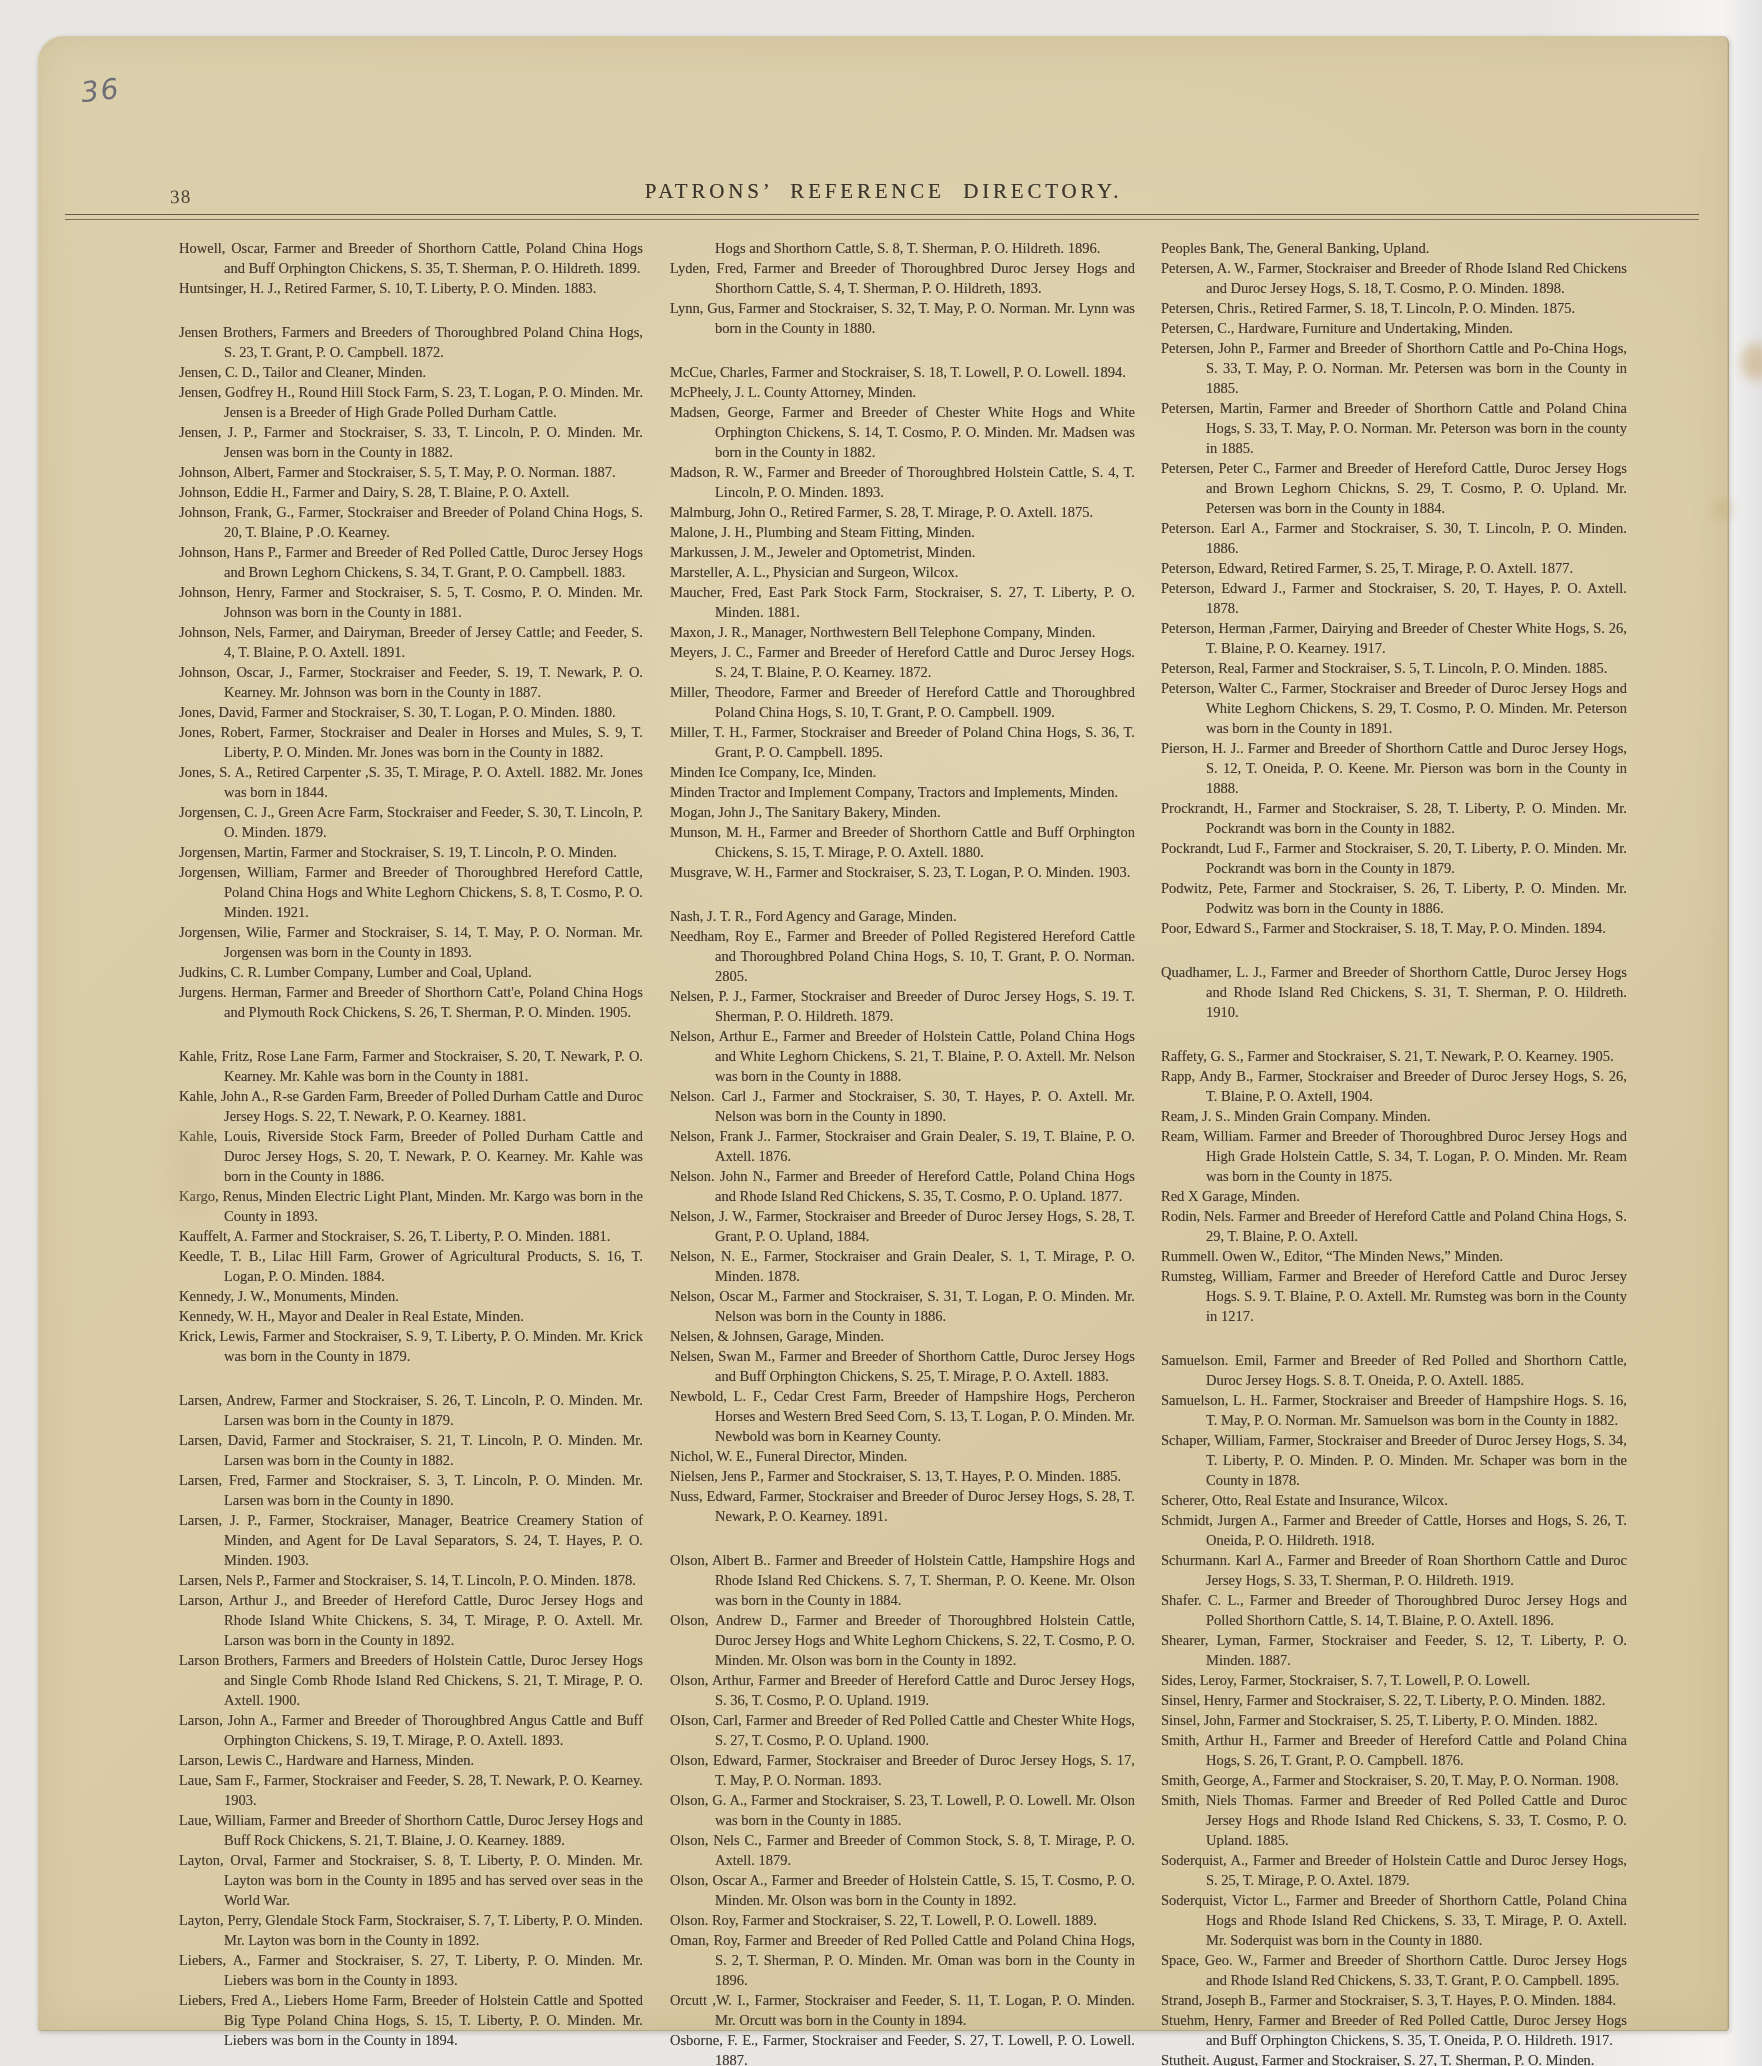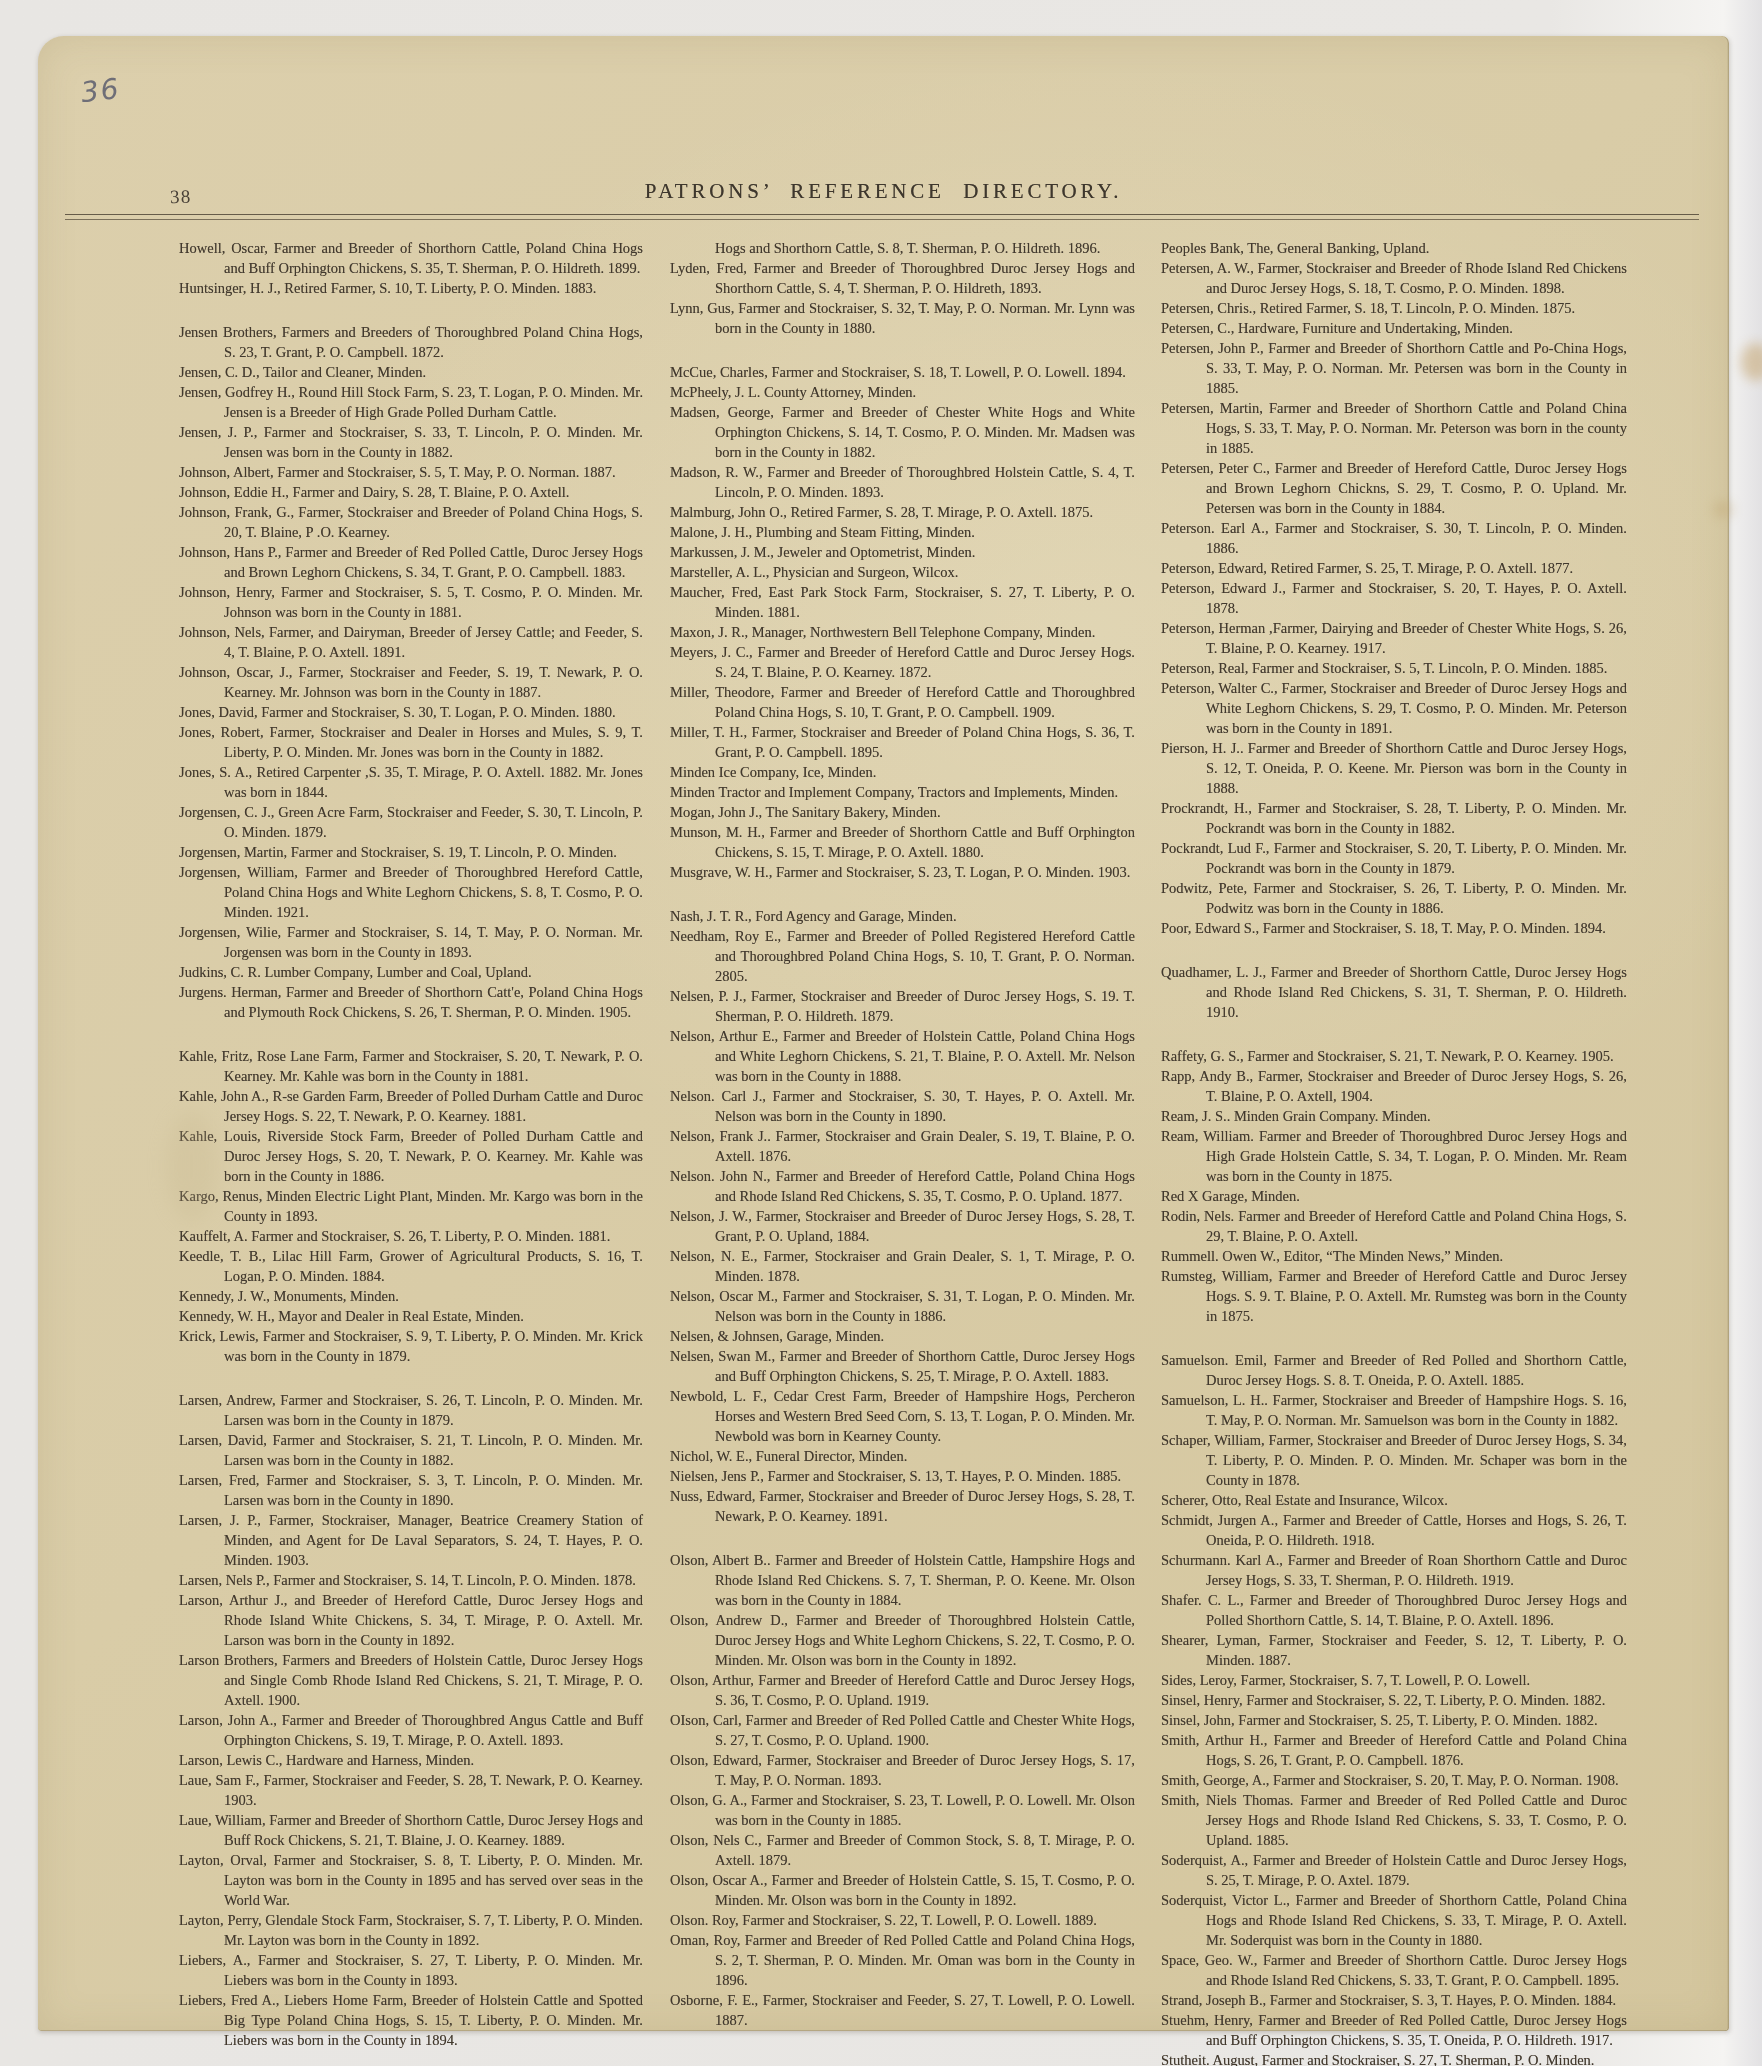--- a/index.html
+++ b/index.html
@@ -169,20 +169,21 @@
         <p class="entry">Olson, Albert B.. Farmer and Breeder of Holstein Cattle, Hampshire Hogs and Rhode Island Red Chickens. S. 7, T. Sherman, P. O. Keene. Mr. Olson was born in the County in 1884.</p>
         <p class="entry">Olson, Andrew D., Farmer and Breeder of Thoroughbred Holstein Cattle, Duroc Jersey Hogs and White Leghorn Chickens, S. 22, T. Cosmo, P. O. Minden. Mr. Olson was born in the County in 1892.</p>
         <p class="entry">Olson, Arthur, Farmer and Breeder of Hereford Cattle and Duroc Jersey Hogs, S. 36, T. Cosmo, P. O. Upland. 1919.</p>
         <p class="entry">OIson, Carl, Farmer and Breeder of Red Polled Cattle and Chester White Hogs, S. 27, T. Cosmo, P. O. Upland. 1900.</p>
         <p class="entry">Olson, Edward, Farmer, Stockraiser and Breeder of Duroc Jersey Hogs, S. 17, T. May, P. O. Norman. 1893.</p>
         <p class="entry">Olson, G. A., Farmer and Stockraiser, S. 23, T. Lowell, P. O. Lowell. Mr. Olson was born in the County in 1885.</p>
         <p class="entry">Olson, Nels C., Farmer and Breeder of Common Stock, S. 8, T. Mirage, P. O. Axtell. 1879.</p>
         <p class="entry">Olson, Oscar A., Farmer and Breeder of Holstein Cattle, S. 15, T. Cosmo, P. O. Minden. Mr. Olson was born in the County in 1892.</p>
         <p class="entry">Olson. Roy, Farmer and Stockraiser, S. 22, T. Lowell, P. O. Lowell. 1889.</p>
         <p class="entry">Oman, Roy, Farmer and Breeder of Red Polled Cattle and Poland China Hogs, S. 2, T. Sherman, P. O. Minden. Mr. Oman was born in the County in 1896.</p>
+        <p class="entry">Orcutt ,W. I., Farmer, Stockraiser and Feeder, S. 11, T. Logan, P. O. Minden. Mr. Orcutt was born in the County in 1894.</p>
         <p class="entry">Osborne, F. E., Farmer, Stockraiser and Feeder, S. 27, T. Lowell, P. O. Lowell. 1887.</p>
       </div>
     </div>
   <div class="col c3">
       <div class="entry-group">
         <p class="entry">Peoples Bank, The, General Banking, Upland.</p>
         <p class="entry">Petersen, A. W., Farmer, Stockraiser and Breeder of Rhode Island Red Chickens and Duroc Jersey Hogs, S. 18, T. Cosmo, P. O. Minden. 1898.</p>
         <p class="entry">Petersen, Chris., Retired Farmer, S. 18, T. Lincoln, P. O. Minden. 1875.</p>
         <p class="entry">Petersen, C., Hardware, Furniture and Undertaking, Minden.</p>
         <p class="entry">Petersen, John P., Farmer and Breeder of Shorthorn Cattle and Po-China Hogs, S. 33, T. May, P. O. Norman. Mr. Petersen was born in the County in 1885.</p>
@@ -204,21 +205,21 @@
         <p class="entry">Quadhamer, L. J., Farmer and Breeder of Shorthorn Cattle, Duroc Jersey Hogs and Rhode Island Red Chickens, S. 31, T. Sherman, P. O. Hildreth. 1910.</p>
       </div>
       <div class="entry-group">
         <p class="entry">Raffety, G. S., Farmer and Stockraiser, S. 21, T. Newark, P. O. Kearney. 1905.</p>
         <p class="entry">Rapp, Andy B., Farmer, Stockraiser and Breeder of Duroc Jersey Hogs, S. 26, T. Blaine, P. O. Axtell, 1904.</p>
         <p class="entry">Ream, J. S.. Minden Grain Company. Minden.</p>
         <p class="entry">Ream, William. Farmer and Breeder of Thoroughbred Duroc Jersey Hogs and High Grade Holstein Cattle, S. 34, T. Logan, P. O. Minden. Mr. Ream was born in the County in 1875.</p>
         <p class="entry">Red X Garage, Minden.</p>
         <p class="entry">Rodin, Nels. Farmer and Breeder of Hereford Cattle and Poland China Hogs, S. 29, T. Blaine, P. O. Axtell.</p>
         <p class="entry">Rummell. Owen W., Editor, “The Minden News,” Minden.</p>
-        <p class="entry">Rumsteg, William, Farmer and Breeder of Hereford Cattle and Duroc Jersey Hogs. S. 9. T. Blaine, P. O. Axtell. Mr. Rumsteg was born in the County in 1875.</p>
+        <p class="entry">Rumsteg, William, Farmer and Breeder of Hereford Cattle and Duroc Jersey Hogs. S. 9. T. Blaine, P. O. Axtell. Mr. Rumsteg was born in the County in 1217.</p>
       </div>
       <div class="entry-group">
         <p class="entry">Samuelson. Emil, Farmer and Breeder of Red Polled and Shorthorn Cattle, Duroc Jersey Hogs. S. 8. T. Oneida, P. O. Axtell. 1885.</p>
         <p class="entry">Samuelson, L. H.. Farmer, Stockraiser and Breeder of Hampshire Hogs. S. 16, T. May, P. O. Norman. Mr. Samuelson was born in the County in 1882.</p>
         <p class="entry">Schaper, William, Farmer, Stockraiser and Breeder of Duroc Jersey Hogs, S. 34, T. Liberty, P. O. Minden. P. O. Minden. Mr. Schaper was born in the County in 1878.</p>
         <p class="entry">Scherer, Otto, Real Estate and Insurance, Wilcox.</p>
         <p class="entry">Schmidt, Jurgen A., Farmer and Breeder of Cattle, Horses and Hogs, S. 26, T. Oneida, P. O. Hildreth. 1918.</p>
         <p class="entry">Schurmann. Karl A., Farmer and Breeder of Roan Shorthorn Cattle and Duroc Jersey Hogs, S. 33, T. Sherman, P. O. Hildreth. 1919.</p>
         <p class="entry">Shafer. C. L., Farmer and Breeder of Thoroughbred Duroc Jersey Hogs and Polled Shorthorn Cattle, S. 14, T. Blaine, P. O. Axtell. 1896.</p>
         <p class="entry">Shearer, Lyman, Farmer, Stockraiser and Feeder, S. 12, T. Liberty, P. O. Minden. 1887.</p>

